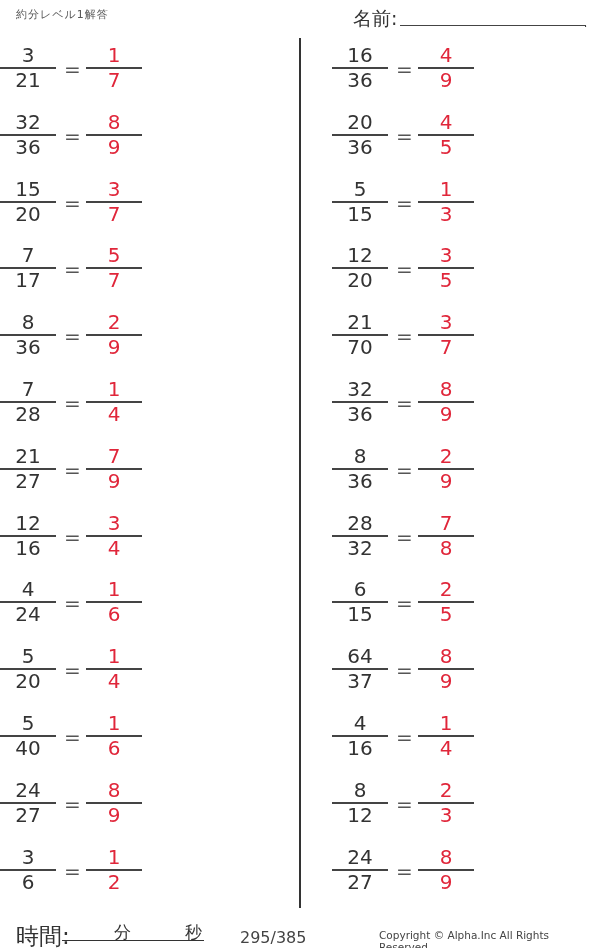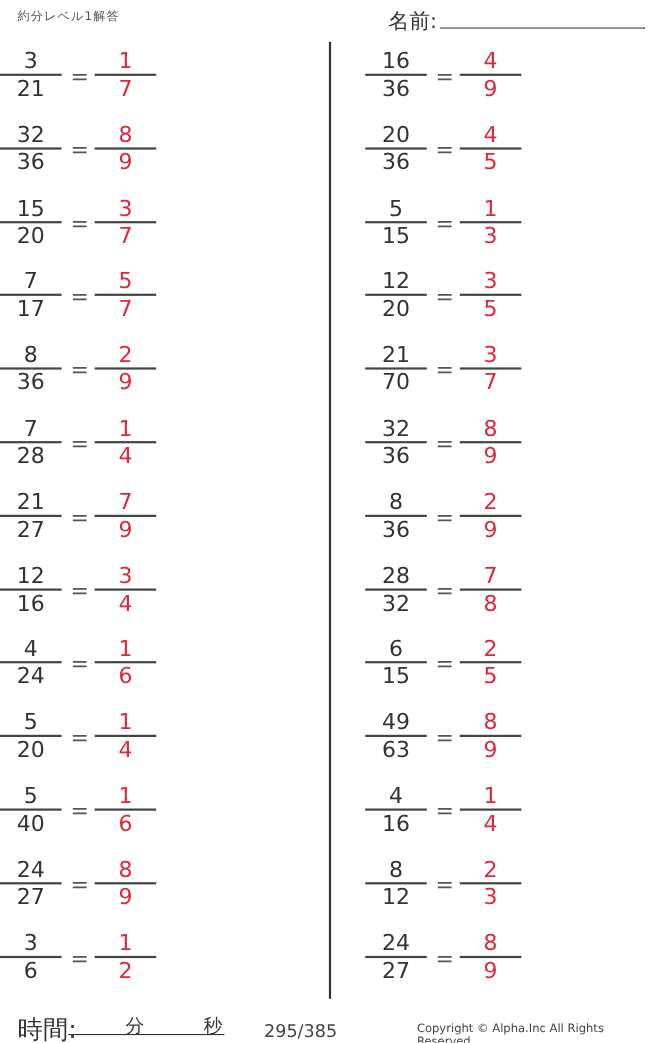--- a/index.html
+++ b/index.html
@@ -322,23 +322,23 @@
       </div>
       <span class="eq">=</span>
       <div class="frac a">
         <span class="num">2</span>
         <span class="bar"></span>
         <span class="den">5</span>
       </div>
     </div>
     <div class="prob">
       <div class="frac q">
-        <span class="num">49</span>
-        <span class="bar"></span>
-        <span class="den">63</span>
+        <span class="num">64</span>
+        <span class="bar"></span>
+        <span class="den">37</span>
       </div>
       <span class="eq">=</span>
       <div class="frac a">
         <span class="num">8</span>
         <span class="bar"></span>
         <span class="den">9</span>
       </div>
     </div>
     <div class="prob">
       <div class="frac q">

